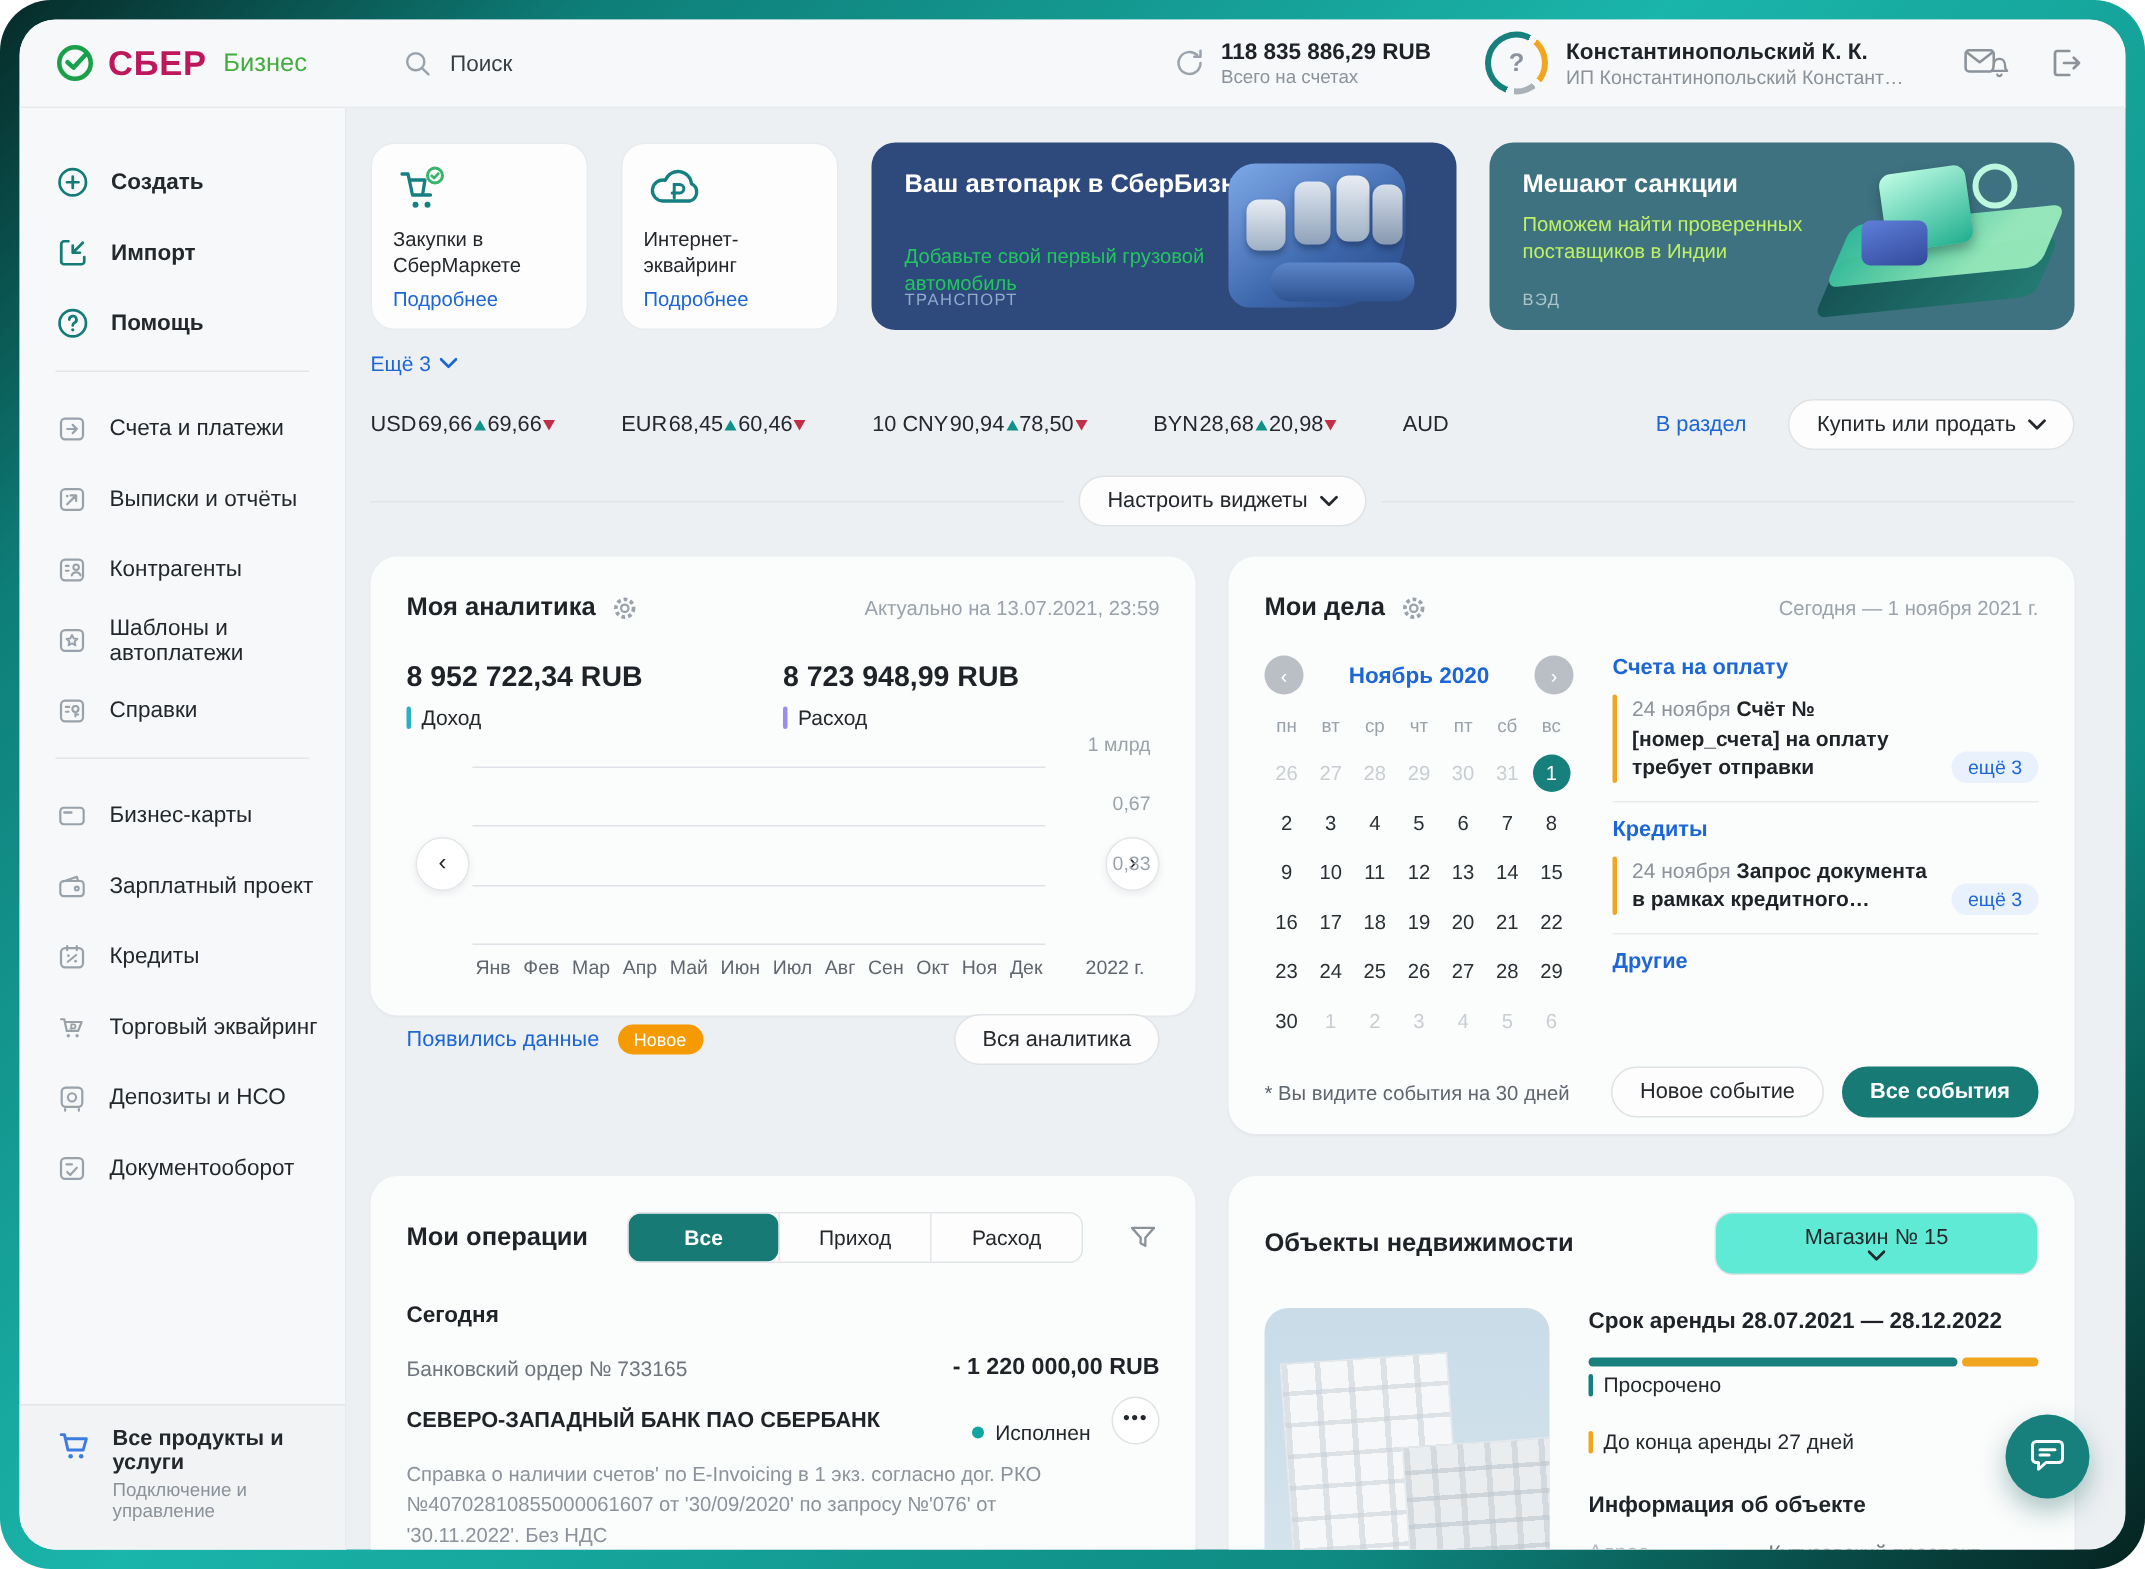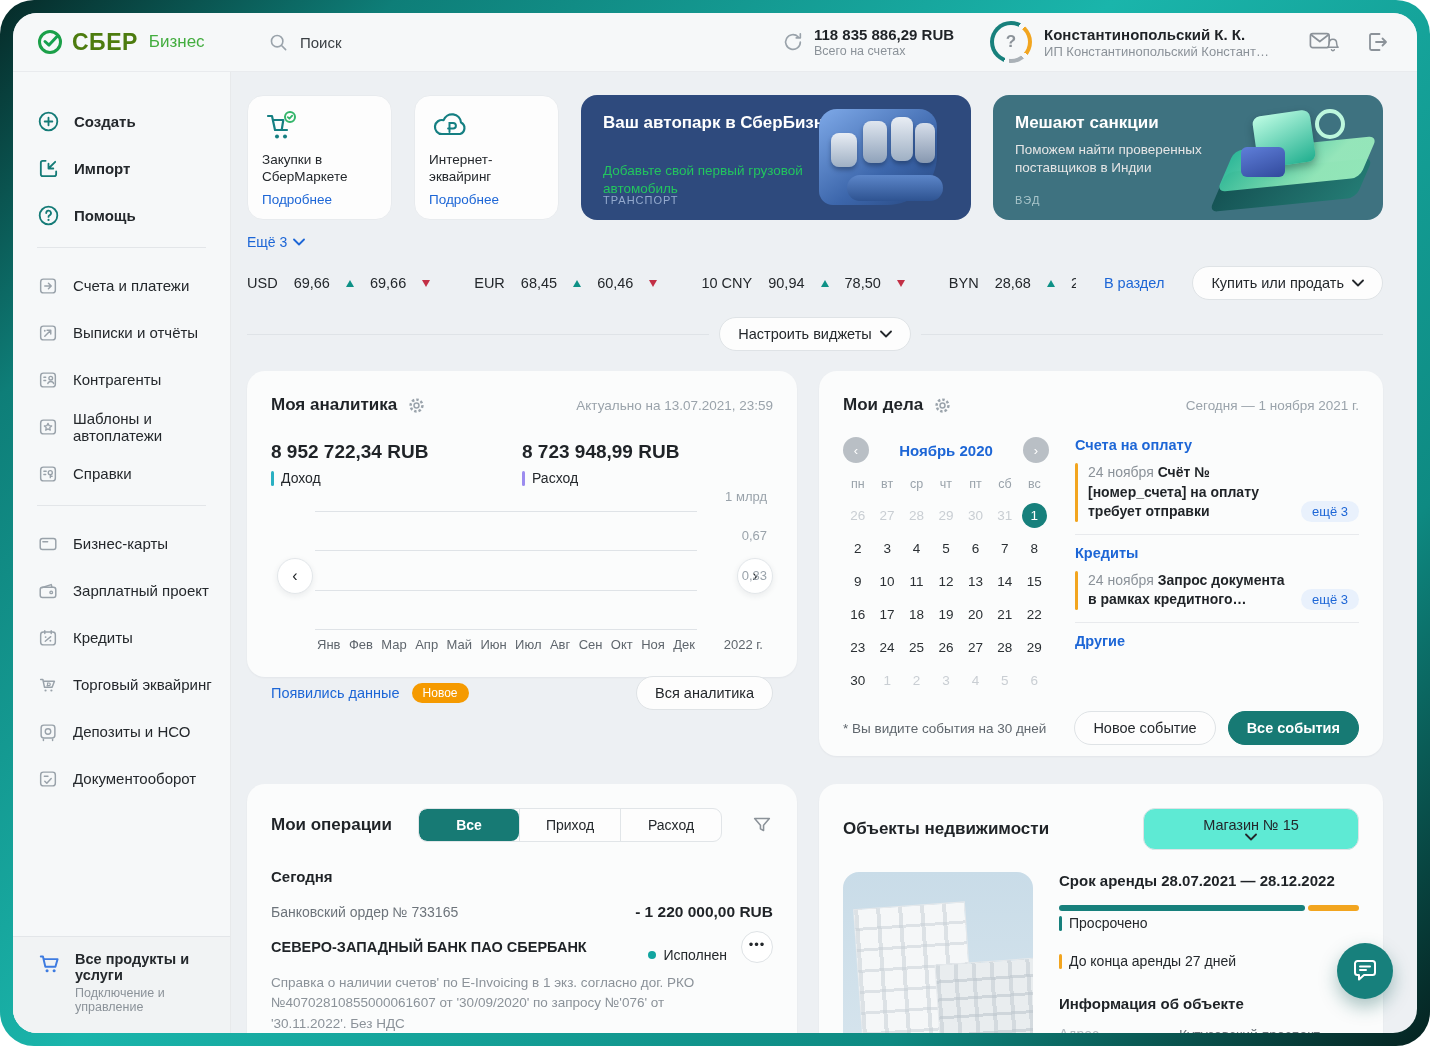--- a/index.html
+++ b/index.html
@@ -4,21 +4,21 @@
 <style>
   html,body{margin:0;padding:0;background:#fff;font-family:"Liberation Sans",sans-serif;}
   body{width:1430px;height:1046px;position:relative;overflow:hidden;}
   .frame{position:absolute;inset:0;border-radius:34px;padding:13px;box-sizing:border-box;
     background:linear-gradient(135deg,#062a28 0%,#0e7e78 16%,#1ab5ab 45%,#0e8a82 78%,#052220 100%);}
   .app{position:relative;height:100%;border-radius:24px;overflow:hidden;background:#edf0f3;}
 
   
   .topbar{height:58px;background:#f6f8f9;display:flex;align-items:center;border-bottom:1px solid #e9ebee;}
   .logo{display:flex;align-items:center;gap:9px;width:218px;padding-left:24px;box-sizing:border-box;flex:none;}
-  .logo-main{font-size:23px;font-weight:bold;color:#4d7c0f;letter-spacing:.5px;}
+  .logo-main{font-size:23px;font-weight:bold;color:#be185d;letter-spacing:.5px;}
   .logo-sub{font-size:17px;color:#43ad3f;margin-left:2px;}
   .search{display:flex;align-items:center;gap:10px;margin-left:38px;flex:1;}
   .search input{border:none;background:transparent;outline:none;font-size:15px;color:#333;width:300px;font-family:inherit;}
   .search input::placeholder{color:#3a3f44;}
   .bal{display:flex;align-items:center;gap:10px;margin-right:36px;}
   .bal-txt .v{font-size:15px;font-weight:bold;color:#1f2327;}
   .bal-txt .c{font-size:12.5px;color:#8b9299;margin-top:1px;}
   .user{display:flex;align-items:center;gap:12px;margin-right:40px;}
   .avatar{width:42px;height:42px;border-radius:50%;position:relative;flex:none;
     background:conic-gradient(from 200deg,#17807c 0 52%,#f6f8f9 52% 56%,#f2a51f 56% 80%,#f6f8f9 80% 84%,#aab1b7 84% 96%,#f6f8f9 96%);}
@@ -47,30 +47,30 @@
   .pcard{background:#fdfdfd;border:1px solid #e8ebee;border-radius:16px;padding:12px 14px;box-sizing:border-box;display:flex;flex-direction:column;}
   .pcard .t{font-size:13.5px;color:#24282c;margin-top:8px;line-height:1.25;}
   .pcard .l{font-size:13.5px;color:#1d66d6;margin-top:auto;cursor:pointer;}
   .banner{border-radius:16px;padding:18px 22px;box-sizing:border-box;position:relative;overflow:hidden;color:#fff;cursor:pointer;}
   .banner .bt{font-size:17px;font-weight:bold;}
   .banner .bs{font-size:13.5px;margin-top:8px;line-height:1.35;max-width:230px;}
   .banner .tag{position:absolute;left:22px;bottom:14px;font-size:11px;letter-spacing:1px;}
   .banner.blue{background:#2e4a7d;}
   .banner.blue .bs{color:#22c55e;margin-top:29px;} .banner.blue .tag{color:#93a9cd;}
   .banner.teal{background:#3e7280;}
-  .banner.teal .bs{color:#e5e5e5;} .banner.teal .tag{color:#aac6cb;}
+  .banner.teal .bs{color:#bef264;} .banner.teal .tag{color:#aac6cb;}
   .art{position:absolute;right:10px;top:8px;width:170px;height:110px;}
   .art .blk{position:absolute;border-radius:8px;}
 
   .more-link{display:flex;align-items:center;gap:6px;color:#1d66d6;font-size:14px;margin:14px 0 0 0;cursor:pointer;width:80px;}
 
   
   .cur-row{display:flex;align-items:center;margin-top:17px;height:32px;}
   .ticker{display:flex;align-items:center;gap:44px;flex:1;overflow:hidden;}
-  .cur-item{display:flex;align-items:center;gap:16px;font-size:14.5px;color:#24282c;white-space:nowrap;}
+  .cur-item{display:flex;align-items:center;gap:1px;font-size:14.5px;color:#24282c;white-space:nowrap;}
   .cur-code{color:#24282c;}
   .tri{width:0;height:0;border-left:4.5px solid transparent;border-right:4.5px solid transparent;display:inline-block;}
   .tri.up{border-bottom:7px solid #0e9186;}
   .tri.down{border-top:7px solid #c22f45;}
   .section-link{color:#1d66d6;font-size:14.5px;margin:0 28px;cursor:pointer;white-space:nowrap;}
   .pill-btn{display:inline-flex;align-items:center;gap:8px;background:#fdfdfd;border:1px solid #dfe3e6;border-radius:20px;
     padding:8px 18px;font-size:14.5px;color:#24282c;cursor:pointer;white-space:nowrap;}
   .pill-btn.solid{background:#177a74;border-color:#177a74;color:#fff;font-weight:bold;}
 
   .widgets-row{display:flex;align-items:center;margin-top:18px;}

